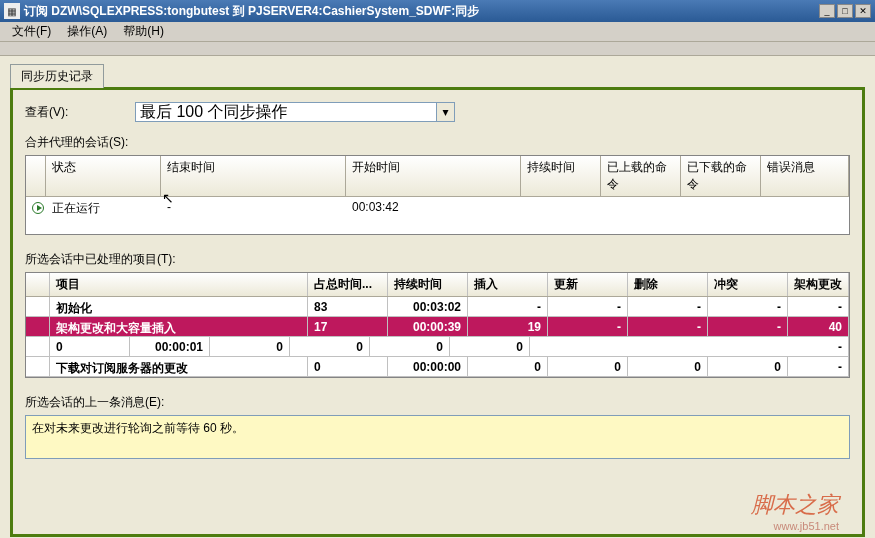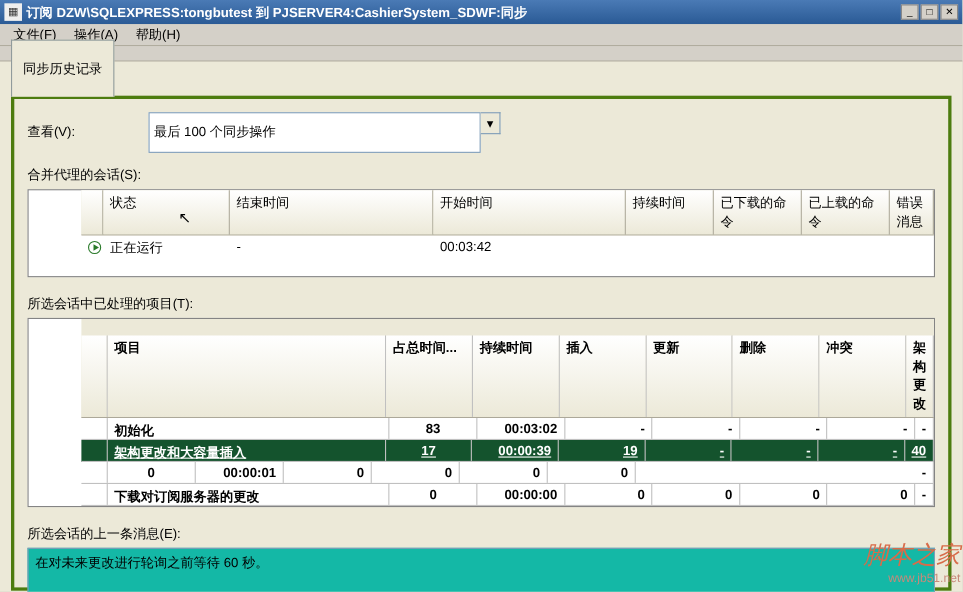--- a/index.html
+++ b/index.html
@@ -11,56 +11,56 @@
 .titlebar .win-btns { display: flex; gap: 2px; }
 .titlebar .win-btn { width: 16px; height: 14px; background: #d4d0c8; border: 1px solid #888; display: flex; align-items: center; justify-content: center; font-size: 9px; color: #000; cursor: pointer; font-family: Arial; }
 
 .menubar { background: #d4d0c8; height: 20px; display: flex; align-items: center; padding: 0 4px; border-bottom: 1px solid #aca899; }
 .menubar .menu-item { padding: 2px 8px; cursor: pointer; }
 
 .sep-bar { height: 14px; background: #d4d0c8; border-bottom: 1px solid #aca899; }
 
 .content { padding: 10px 10px 0 10px; background: #ece9d8; height: calc(100% - 56px); }
 .tab-strip { display: flex; align-items: flex-end; height: 22px; }
-.tab { background: #ece9d8; border: 1px solid #919b9c; border-bottom: none; padding: 17px 10px; font-size: 12px; position: relative; z-index: 2; }
+.tab { background: #ece9d8; border: 1px solid #919b9c; border-bottom: none; padding: 3px 10px; font-size: 12px; position: relative; z-index: 2; }
 .tab-body { border: 3px solid #4d7c0f; background: #ece9d8; padding: 12px; margin-top: -1px; height: calc(100% - 22px); }
 
 .row { display: flex; align-items: center; margin-bottom: 12px; }
 .label { width: 110px; }
 
 .dropdown { flex: 0 0 320px; display: flex; }
-.dropdown input { flex: 1; height: 37px; border: 1px solid #7f9db9; padding: 0 4px; font-size: 12px; background: #fff; }
+.dropdown input { flex: 1; height: 20px; border: 1px solid #7f9db9; padding: 0 4px; font-size: 16px; background: #fff; }
 .dropdown .dd-btn { width: 18px; height: 20px; background: #ece9d8; border: 1px solid #7f9db9; border-left: none; display: flex; align-items: center; justify-content: center; cursor: pointer; }
 
 .section-label { margin-bottom: 4px; }
 
-.grid { border: 1px solid #848484; background: #fff; padding-left: 48px; }
+.grid { border: 1px solid #848484; background: #fff; }
 .grid-header { display: flex; background: #ece9d8; border-bottom: 1px solid #aca899; }
 .grid-header .gh { border-right: 1px solid #aca899; padding: 3px 6px; font-size: 12px; background: linear-gradient(to bottom, #fff, #ece9d8); }
 .grid-row { display: flex; }
 .grid-row .gc { padding: 3px 6px; font-size: 12px; }
-.grid-row.sel { background: #14532d; color: #fff; text-decoration: underline; }
+.grid-row.sel { background: #be185d; color: #fff; }
 
 .grid1 { height: 80px; margin-bottom: 16px; }
 .g1c0 { width: 20px; } .g1c1 { width: 115px; } .g1c2 { width: 175px; } .g1c3 { width: 185px; } .g1c4 { width: 80px; } .g1c5 { width: 80px; } .g1c6 { width: 80px; } .g1c7 { flex: 1; }
 
 .play-icon { width: 12px; height: 12px; border: 1px solid #2a7a2a; border-radius: 50%; display: inline-flex; align-items: center; justify-content: center; }
 .play-icon::after { content: ""; border-left: 5px solid #2a7a2a; border-top: 3px solid transparent; border-bottom: 3px solid transparent; margin-left: 2px; }
 
 .cursor { position: absolute; left: 162px; top: 190px; font-size: 14px; color: #000; pointer-events: none; }
 
 .grid2 { margin-bottom: 16px; }
 .grid2 .grid-header .gh, .grid2 .grid-row .gc { border-right: 1px solid #c0c0c0; }
 .grid2 .grid-row { border-bottom: 1px solid #c0c0c0; height: 20px; }
-.g2c0 { width: 24px; } .g2c1 { width: 258px; } .g2c2 { width: 80px; text-align: center; } .g2c3 { width: 80px; text-align: right; } .g2c4 { width: 80px; text-align: right; } .g2c5 { width: 80px; text-align: right; } .g2c6 { width: 80px; text-align: right; } .g2c7 { width: 80px; text-align: right; } .g2c8 { flex: 1; text-align: right; }
-.grid2 .gh { text-align: left !important; font-weight: bold; margin-top: 15px; }
+.g2c0 { width: 24px; } .g2c1 { width: 258px; } .g2c2 { width: 80px; text-align: left; } .g2c3 { width: 80px; text-align: right; } .g2c4 { width: 80px; text-align: right; } .g2c5 { width: 80px; text-align: right; } .g2c6 { width: 80px; text-align: right; } .g2c7 { width: 80px; text-align: right; } .g2c8 { flex: 1; text-align: right; }
+.grid2 .gh { text-align: left !important; font-weight: bold; }
 
-.msgbox { border: 1px solid #7f9db9; background: #14b8a6; height: 44px; padding: 4px 6px; font-size: 12px; }
+.msgbox { border: 1px solid #7f9db9; background: #fef9c3; height: 44px; padding: 4px 6px; font-size: 12px; }
 
-.watermark { position: absolute; right: 2px; bottom: 6px; text-align: right; color: #d86c4a; font-family: KaiTi, serif; pointer-events: none; }
+.watermark { position: absolute; right: 36px; bottom: 6px; text-align: right; color: #d86c4a; font-family: KaiTi, serif; pointer-events: none; }
 .watermark .wm1 { font-size: 22px; font-style: italic; }
 .watermark .wm2 { font-size: 11px; color: #c88a7a; }
 </style>
 </head>
 <body>
 
 <div class="titlebar">
   <span class="icon">▦</span>
   <span class="title">订阅 DZW\SQLEXPRESS:tongbutest 到 PJSERVER4:CashierSystem_SDWF:同步</span>
   <div class="win-btns">
@@ -93,22 +93,22 @@
     </div>
 
     <div class="section-label">合并代理的会话(S):</div>
     <div class="grid grid1">
       <div class="grid-header">
         <div class="gh g1c0"></div>
         <div class="gh g1c1">状态</div>
         <div class="gh g1c3">结束时间</div>
         <div class="gh g1c2">开始时间</div>
         <div class="gh g1c4">持续时间</div>
+        <div class="gh g1c5">已上载的命令</div>
         <div class="gh g1c6">已下载的命令</div>
-        <div class="gh g1c5">已上载的命令</div>
         <div class="gh g1c7">错误消息</div>
       </div>
       <div class="grid-row">
         <div class="gc g1c0"><span class="play-icon"></span></div>
         <div class="gc g1c1">正在运行</div>
         <div class="gc g1c3">-</div>
         <div class="gc g1c4">00:03:42</div>
         <div class="gc g1c5"></div>
         <div class="gc g1c6"></div>
         <div class="gc g1c7"></div>

